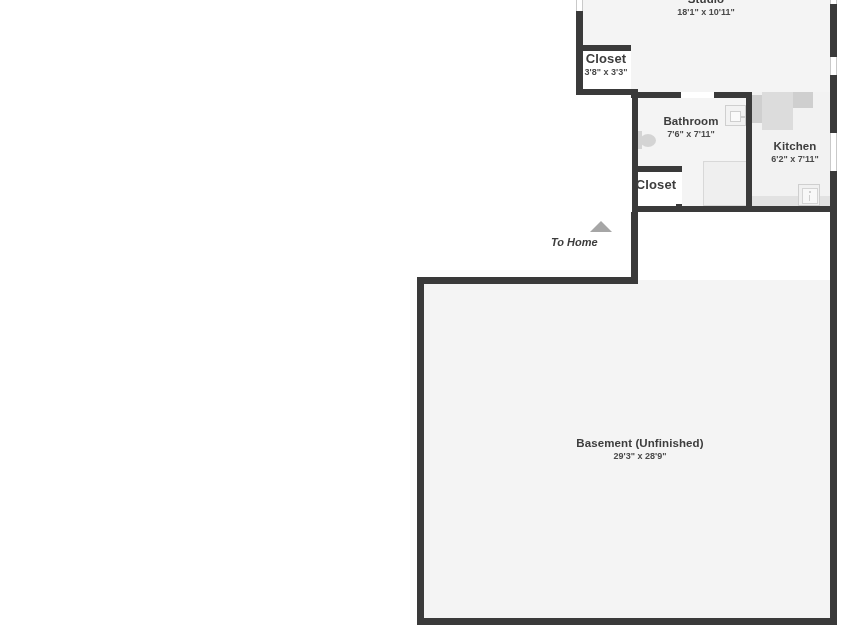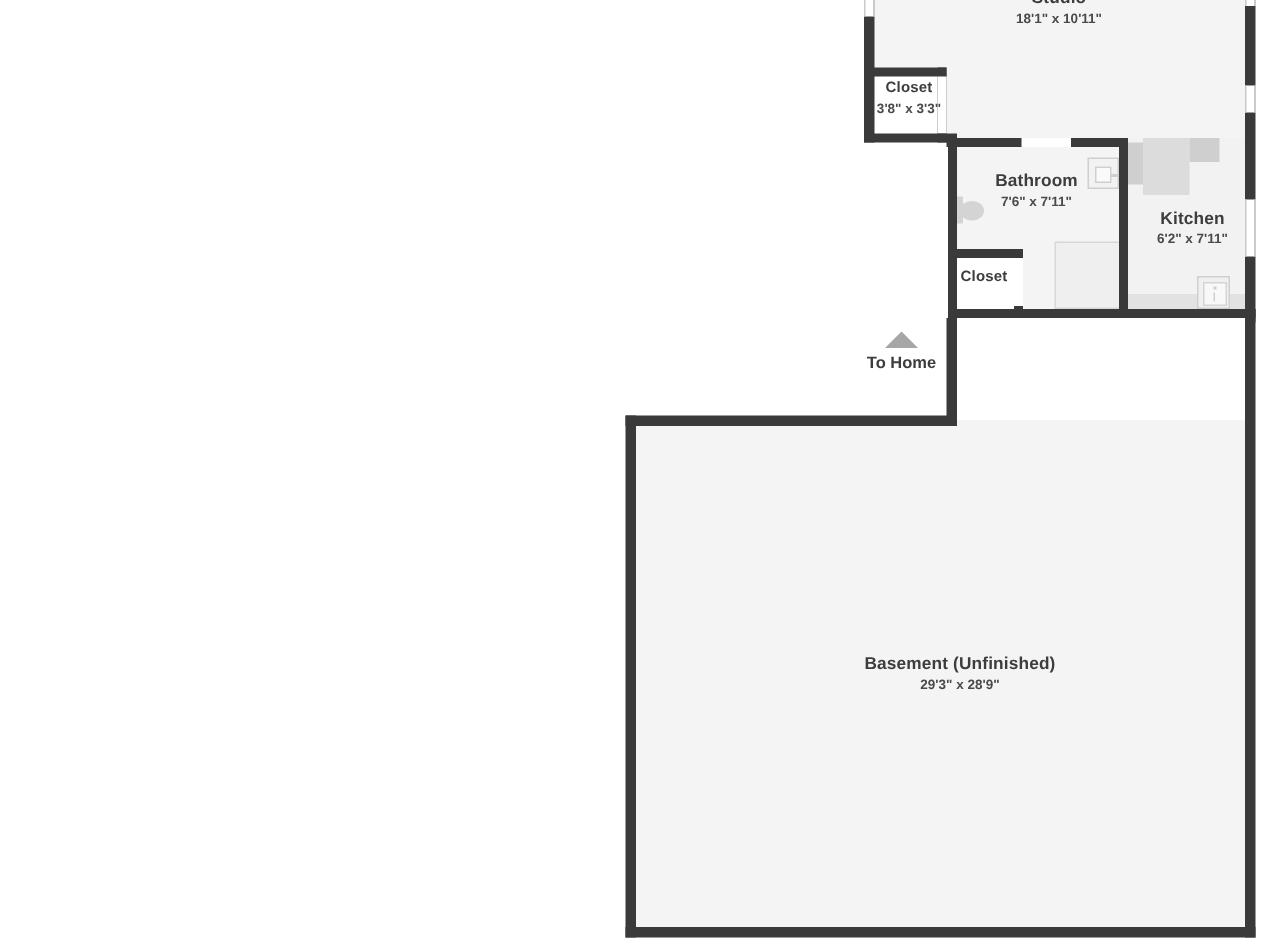--- a/index.html
+++ b/index.html
@@ -78,21 +78,21 @@
     line-height: 14px;
   }
   .label .dims {
     display: block;
     font-size: 9px;
     font-weight: bold;
     line-height: 12px;
     color: #4a4a4a;
   }
   .label.small .name {
-    font-size: 10px;
+    font-size: 13px;
   }
 
   
   .fixture {
     position: absolute;
   }
   .counter {
     background: #cfcfcf;
   }
   .counter.light {
@@ -152,21 +152,22 @@
     box-sizing: border-box;
   }
   .stove-knob {
     position: absolute;
     background: #cfcfcf;
   }
 
   
   .tohome {
     position: absolute;
-    text-align: center;
+    text-align: left;
+    font-style: italic;
   }
   .tohome .tri {
     width: 0;
     height: 0;
     margin: 0 auto 4px auto;
     border-left: 11px solid transparent;
     border-right: 11px solid transparent;
     border-bottom: 11px solid #a6a6a6;
   }
   .tohome .txt {

